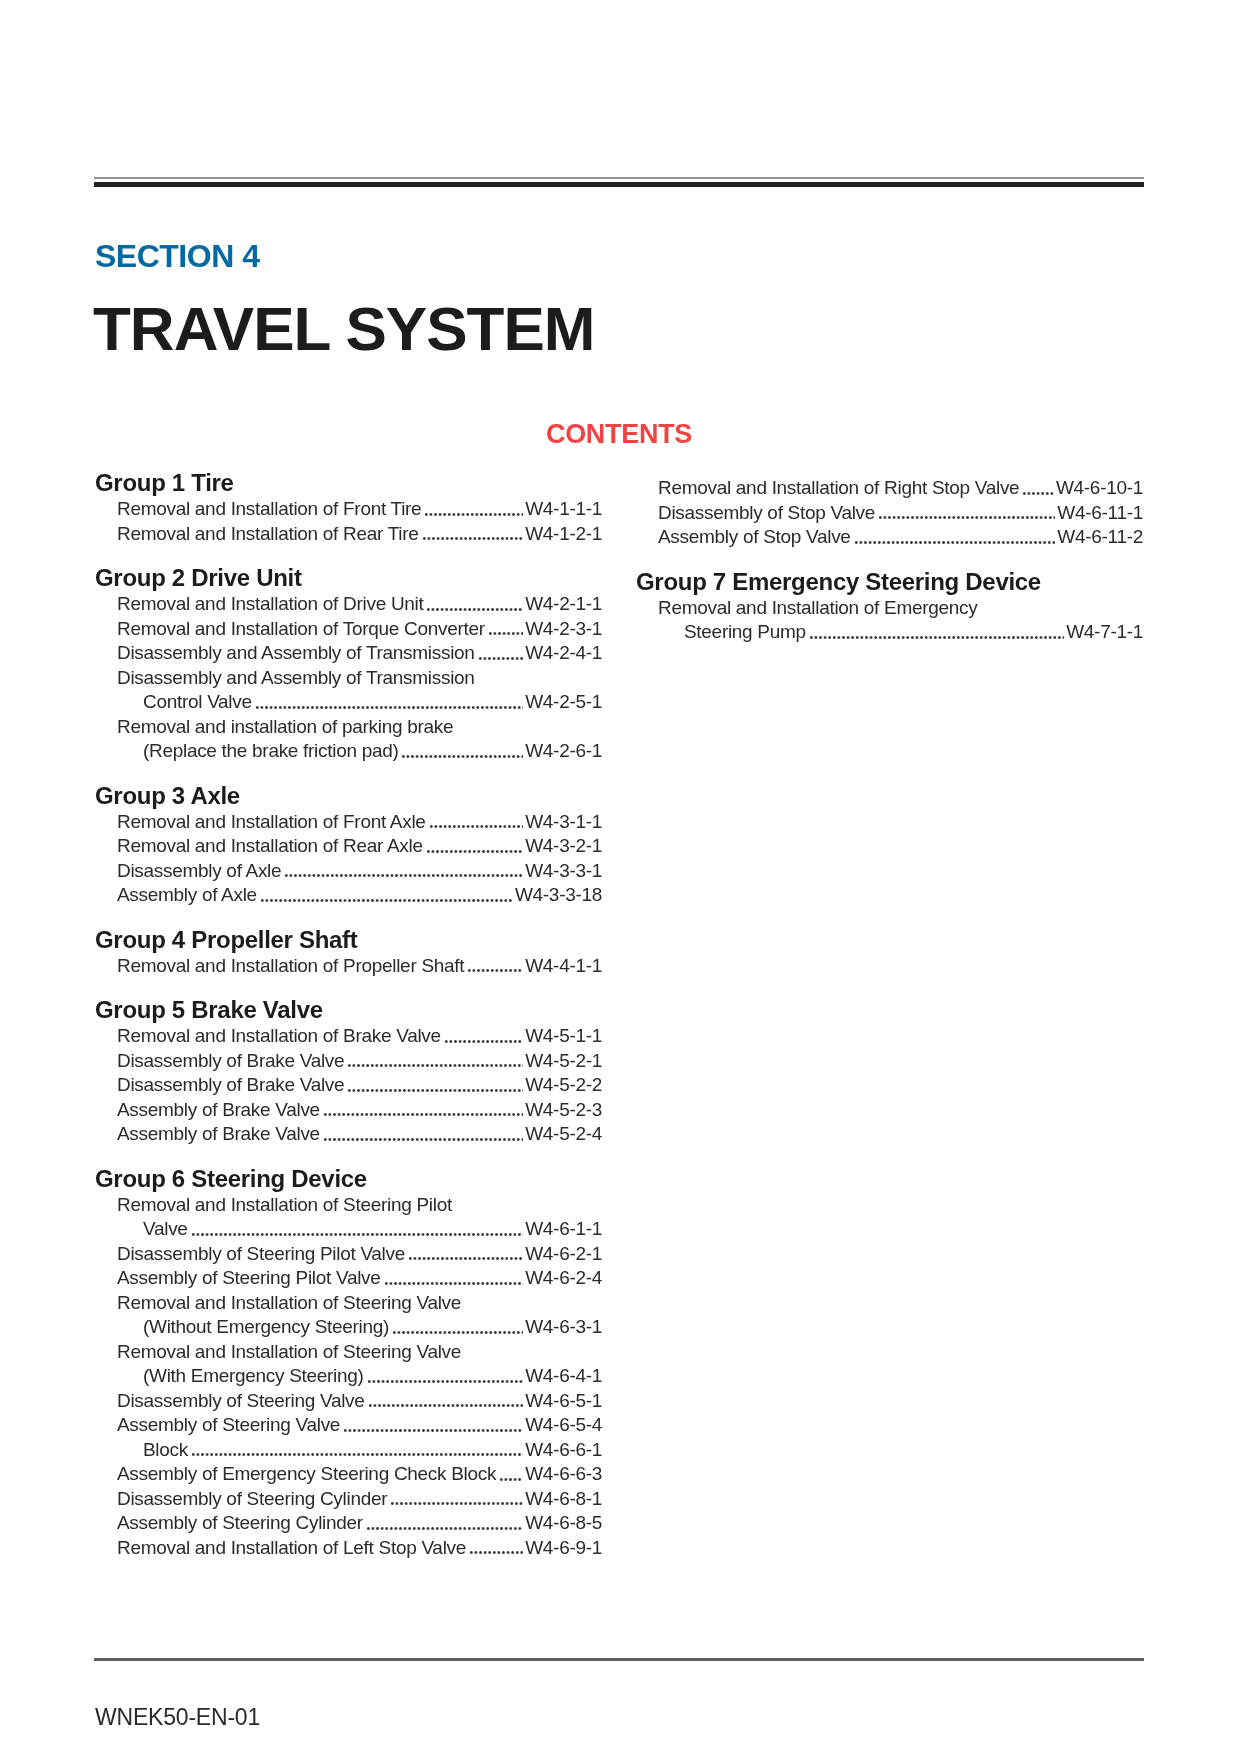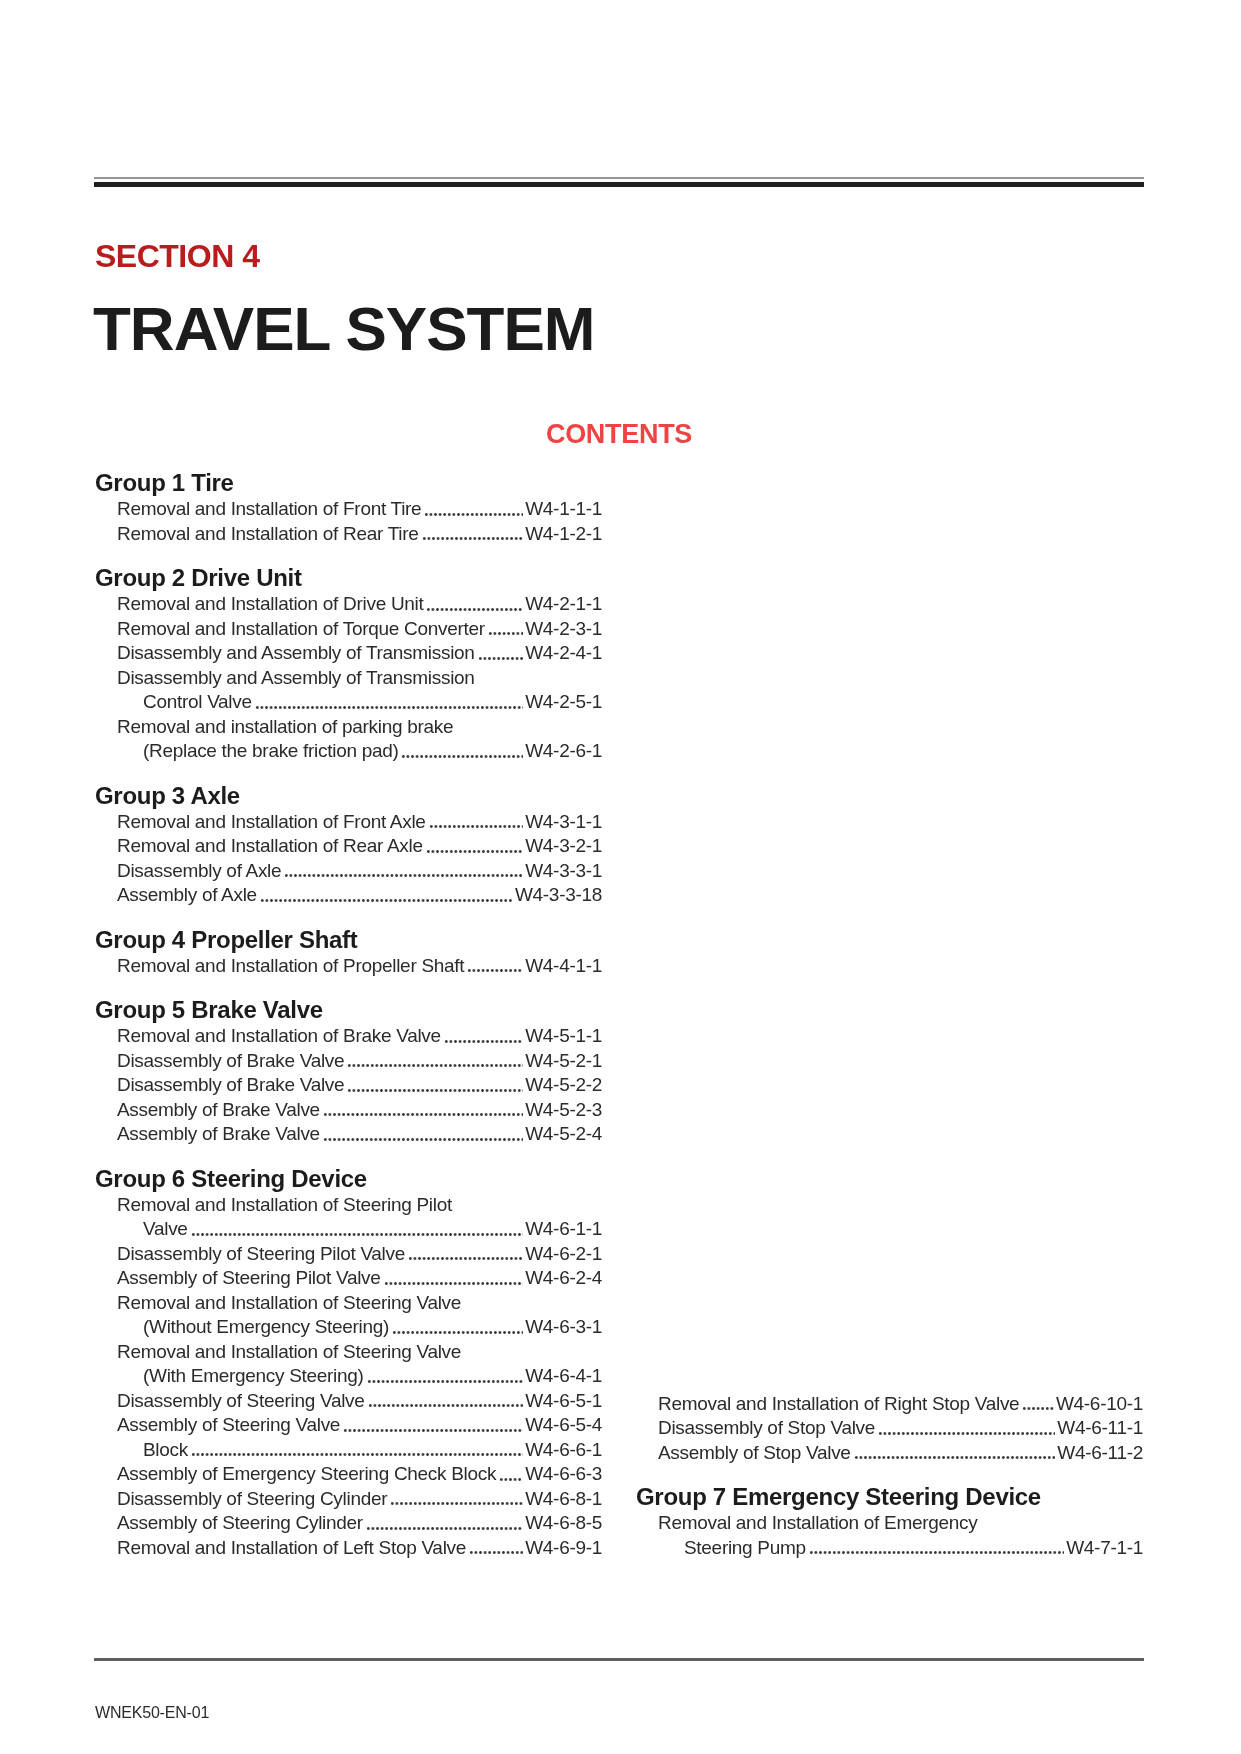--- a/index.html
+++ b/index.html
@@ -10,36 +10,36 @@
     font-family: "Liberation Sans", "DejaVu Sans", sans-serif;
     color: #262626;
     overflow: hidden;
   }
   .top-rule { position: absolute; left: 94px; top: 177px; width: 1050px; }
   .top-rule .rule-thin  { height: 2px; background: #949494; }
   .top-rule .rule-thick { height: 5px; background: #202020; margin-top: 3px; }
 
   .section-label {
     position: absolute; left: 95px; top: 238px;
-    font-size: 32px; font-weight: bold; letter-spacing: -0.5px; color: #b91c1c;
+    font-size: 32px; font-weight: bold; letter-spacing: -0.5px; color: #0369a1;
   }
   .page-title {
     position: absolute; left: 93px; top: 301px;
     font-size: 62px; font-weight: bold; letter-spacing: -1px; color: #1c1c1c;
     line-height: 56px;
   }
   .contents-label {
     position: absolute; left: 95px; top: 419px; width: 1048px;
     text-align: center; font-size: 27px; font-weight: bold; color: #ef4444;
     letter-spacing: -0.3px;
   }
 
   .toc-columns {
     position: absolute; left: 95px; top: 468px; width: 1048px;
-    display: flex; gap: 34px; align-items: flex-end;
+    display: flex; gap: 34px;
   }
   .toc-col { flex: 1 1 0; min-width: 0; }
 
   .toc-group { margin-top: 17px; }
   .toc-col .toc-group:first-child { margin-top: 0; }
   .toc-group.no-heading:first-child { padding-top: 8px; }
 
   .toc-group-heading {
     font-size: 24px; line-height: 29px; font-weight: bold;
     color: #1c1c1c; letter-spacing: -0.3px; white-space: nowrap;
@@ -60,21 +60,21 @@
     background-position: left 1px bottom 5px;
   }
   .toc-page { flex: 0 0 auto; letter-spacing: -0.3px; }
 
   .footer-rule {
     position: absolute; left: 94px; top: 1658px; width: 1050px;
     height: 3px; background: #5f5f5f;
   }
   .footer-code {
     position: absolute; left: 95px; top: 1704px;
-    font-size: 16px; color: #2b2b2b; letter-spacing: -0.2px;
+    font-size: 23px; color: #2b2b2b; letter-spacing: -0.2px;
   }
 </style>
 </head>
 <body>
 
 <div class="top-rule">
   <div class="rule-thin"></div>
   <div class="rule-thick"></div>
 </div>
 

